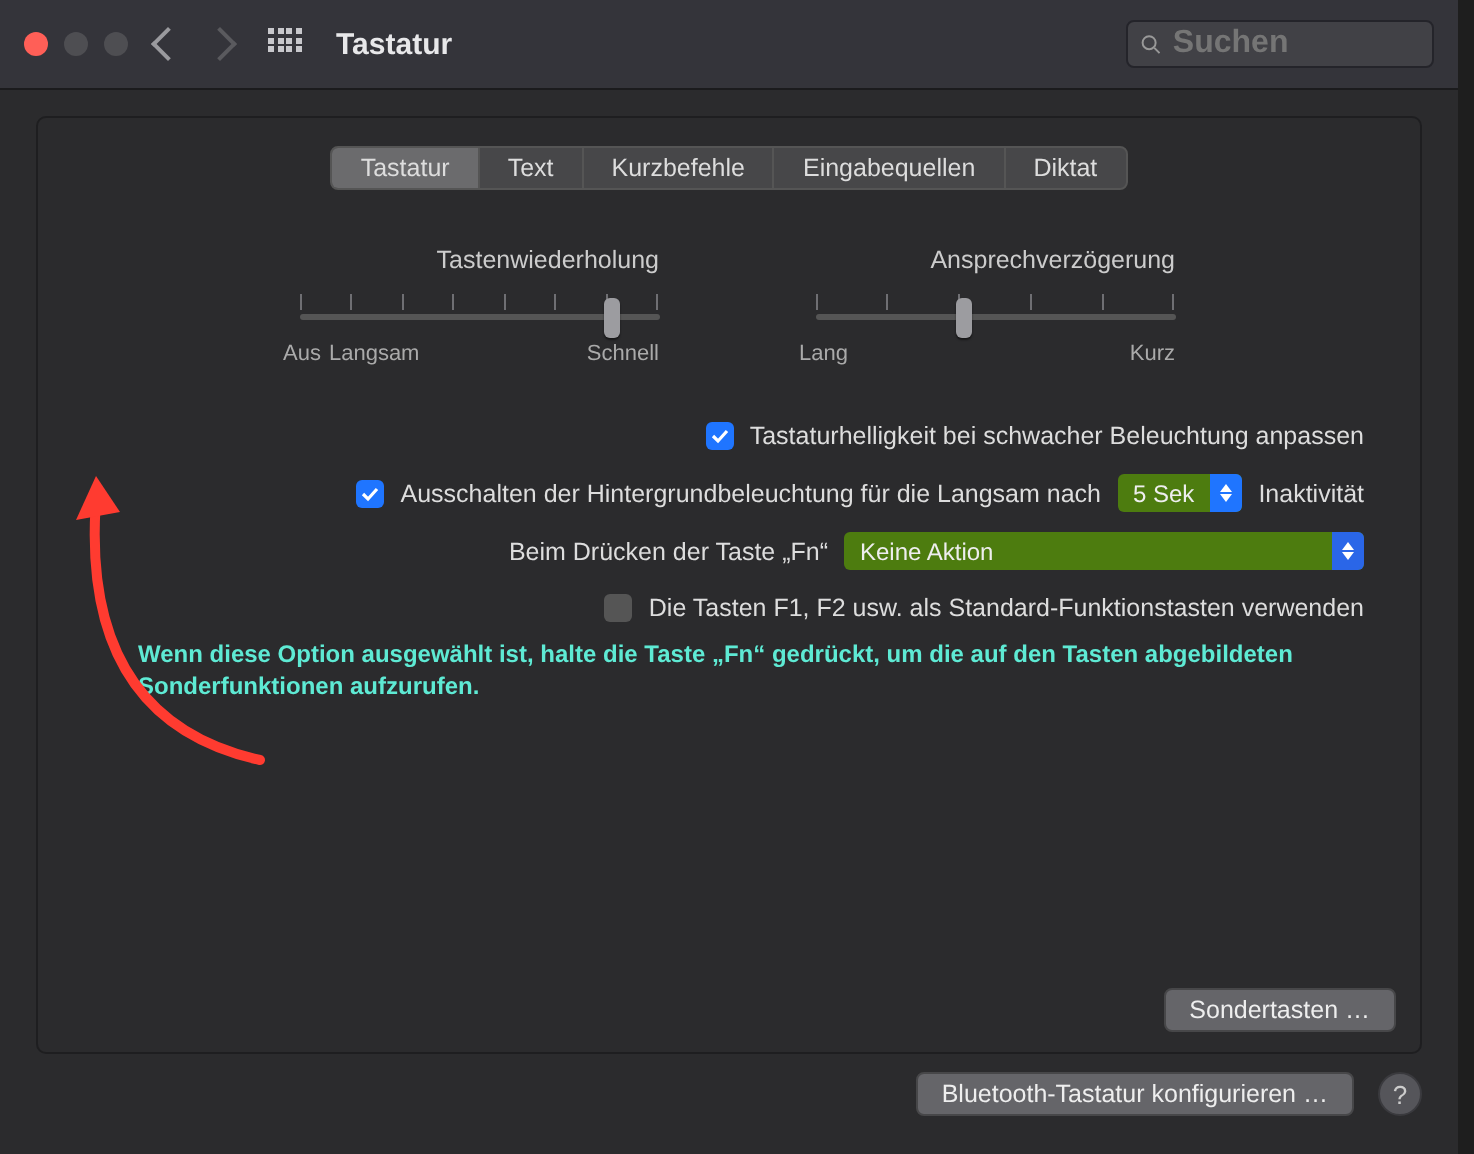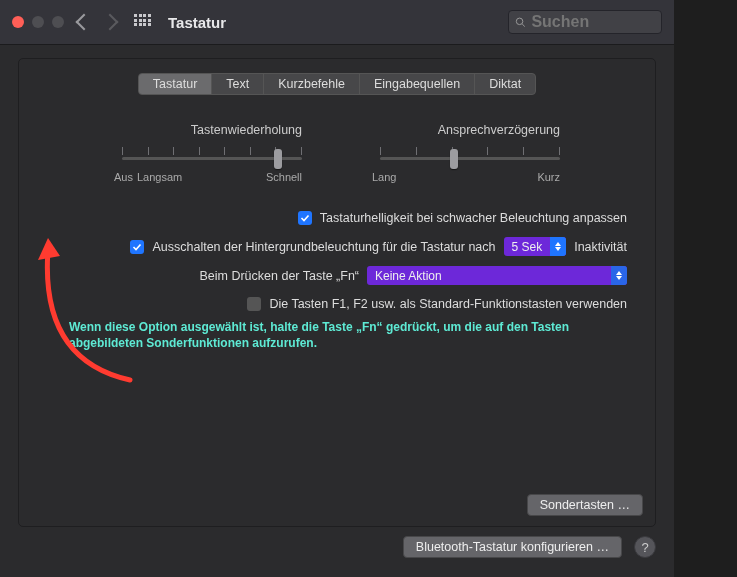--- a/index.html
+++ b/index.html
@@ -1,16 +1,16 @@
 <!DOCTYPE html>
 <html><head>
 <meta charset="utf-8">
 <style>
   html,body{margin:0;padding:0;background:#1e1e1e;font-family:-apple-system,BlinkMacSystemFont,"Helvetica Neue",Arial,sans-serif;color:#ddd;}
-  .window{width:674px;height:577px;background:#2b2b2d;position:relative;overflow:hidden;box-sizing:border-box;}
+  .window{width:729px;height:577px;background:#2b2b2d;position:relative;overflow:hidden;box-sizing:border-box;}
   
   .titlebar{height:44px;background:#34343a;display:flex;align-items:center;padding:0 12px;border-bottom:1px solid #1b1b1d;}
   .traffic{display:flex;gap:8px;margin-right:14px;}
   .dot{width:12px;height:12px;border-radius:50%;}
   .dot.red{background:#ff5f57;}
   .dot.grey{background:#4e4e52;}
   .navbtns{display:flex;gap:14px;margin-right:18px;}
   .chev{width:10px;height:10px;border-left:2px solid #9a9a9e;border-bottom:2px solid #9a9a9e;transform:rotate(45deg);}
   .chev.fwd{transform:rotate(-135deg);border-color:#5a5a5e;}
   .grid-icon{width:16px;height:16px;display:grid;grid-template-columns:repeat(4,3px);grid-template-rows:repeat(3,3px);gap:1.5px;margin-right:18px;}
@@ -39,21 +39,21 @@
   .ends{display:flex;justify-content:space-between;width:188px;margin-top:4px;font-size:11px;color:#aaa;}
   .ends .mid{flex:1;}
   
   .options{margin:26px 28px 0 28px;font-size:12.5px;color:#ddd;}
   .row{display:flex;align-items:center;gap:8px;margin-bottom:10px;line-height:18px;justify-content:flex-end;}
   .row.offset{margin-left:22px;margin-top:6px;}
   .cbx{width:14px;height:14px;border-radius:3px;display:inline-flex;align-items:center;justify-content:center;flex-shrink:0;}
   .cbx.on{background:#1f75ff;}
   .cbx.off{background:#555;}
   .cbx svg{display:block;}
-  .select{display:inline-flex;align-items:center;background:#6d28d9;border-radius:3px;height:19px;font-size:12px;}
+  .select{display:inline-flex;align-items:center;background:#4d7c0f;border-radius:3px;height:19px;font-size:12px;}
   .select .val{padding:0 8px;color:#eee;}
   .select .arrows{background:#1f75ff;height:19px;width:16px;border-radius:0 3px 3px 0;display:flex;flex-direction:column;align-items:center;justify-content:center;gap:1px;}
   .select.grey .arrows{background:#2a66e8;}
   .tri{width:0;height:0;border-left:3px solid transparent;border-right:3px solid transparent;}
   .tri.up{border-bottom:4px solid #fff;}
   .tri.down{border-top:4px solid #fff;}
   .help{font-size:12px;color:#5eead4;margin-left:22px;margin-top:-4px;line-height:16px;font-weight:bold;}
   
   .btn{background:#656569;border:1px solid #474749;border-radius:4px;color:#eee;font-size:12.5px;padding:3px 12px;}
   .sondertasten{position:absolute;right:12px;bottom:10px;}
@@ -166,21 +166,21 @@
             </svg>
         </span>
         <span>Tastaturhelligkeit bei schwacher Beleuchtung anpassen</span>
       </div>
       <div class="row">
         <span class="cbx on">
           <svg width="10" height="10" viewBox="0 0 10 10">
               <polyline points="1.5,5 4,7.5 8.5,2.5" stroke="#fff" stroke-width="1.6" fill="none"></polyline>
             </svg>
         </span>
-        <span>Ausschalten der Hintergrundbeleuchtung für die Tastatur nach</span>
+        <span>Ausschalten der Hintergrundbeleuchtung für die Langsam nach</span>
         <span class="select">
           <span class="val">5 Sek</span>
           <span class="arrows">
               <span class="tri up"></span>
               <span class="tri down"></span>
             </span>
         </span>
         <span>Inaktivität</span>
       </div>
       <div class="row offset">

